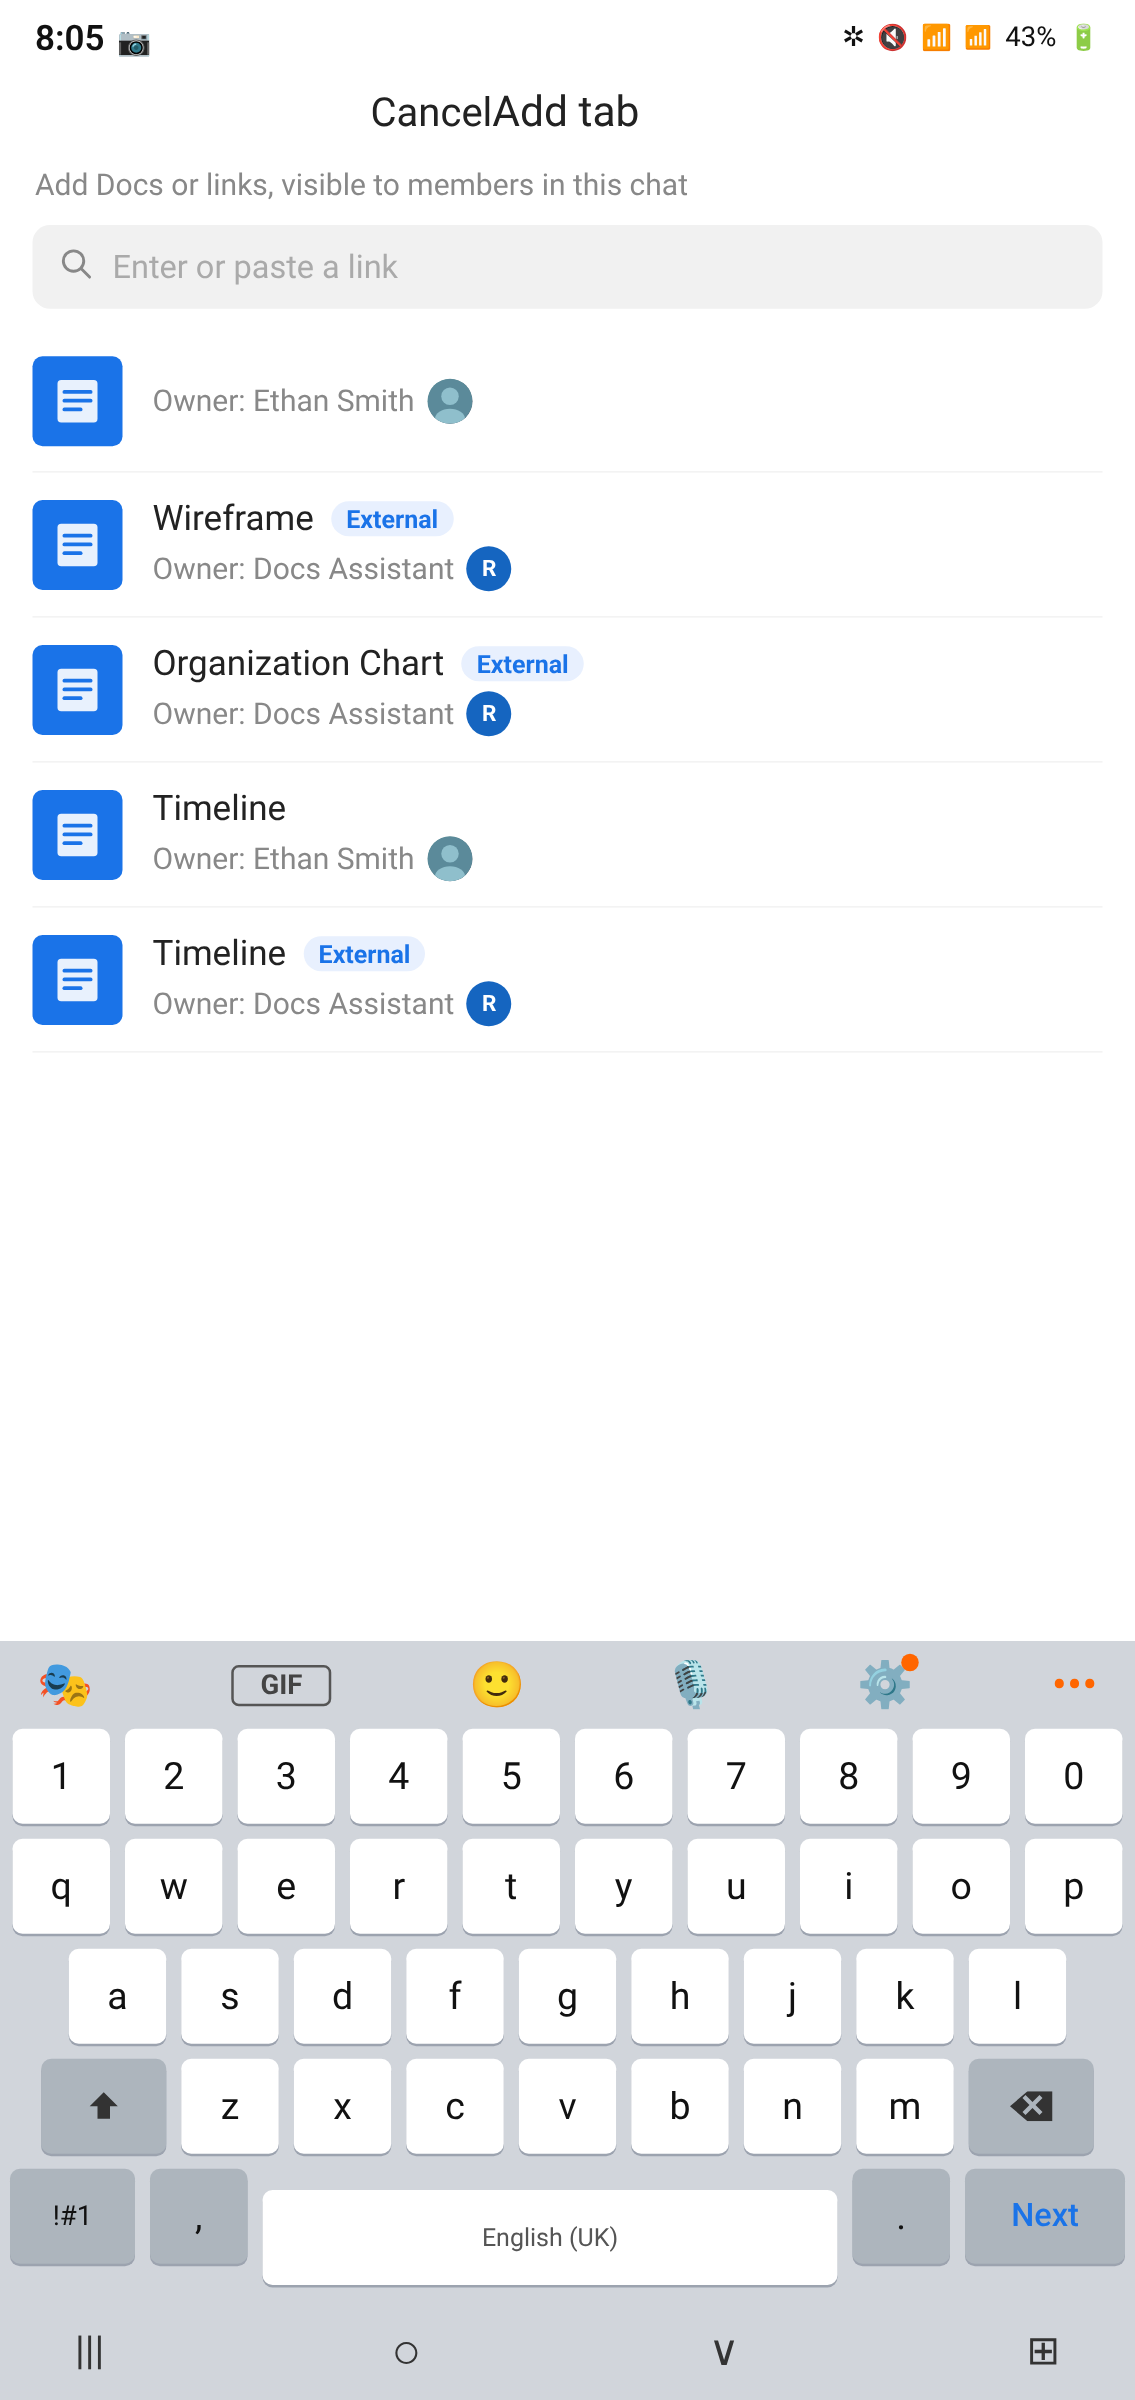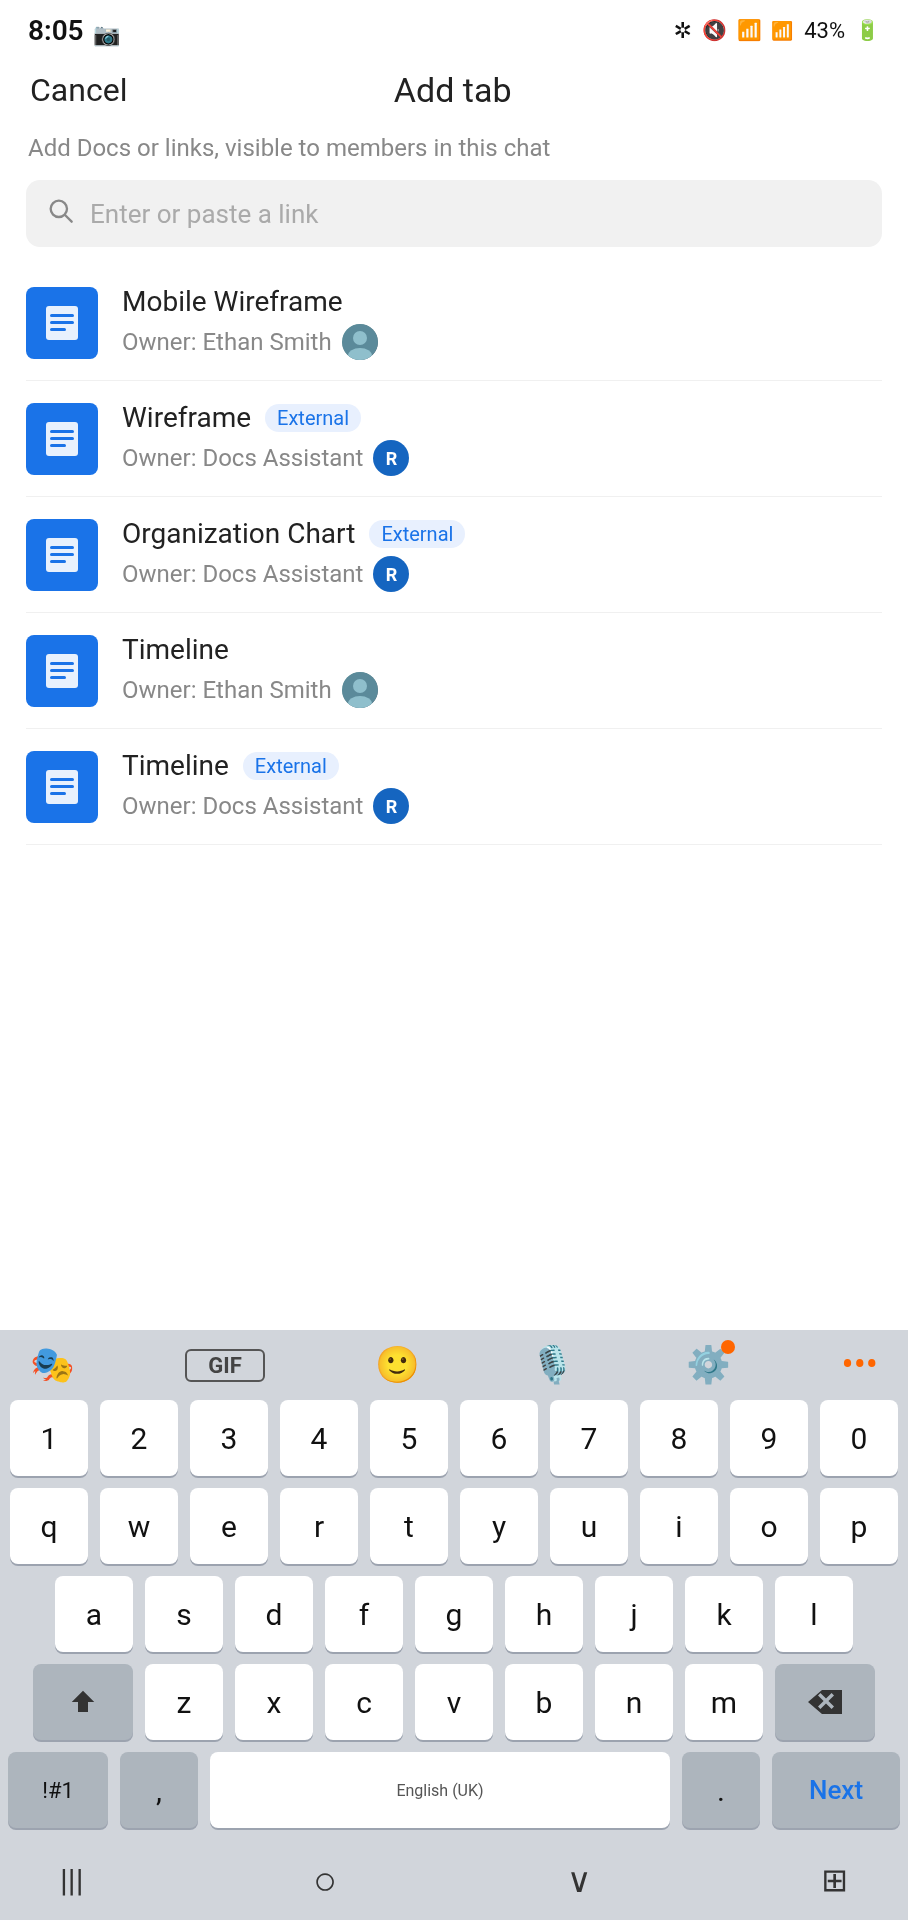--- a/index.html
+++ b/index.html
@@ -30,21 +30,21 @@
       display: flex;
       align-items: center;
       gap: 10px;
       font-size: 22px;
       color: #111;
     }
 
     
     .header {
       display: flex;
-      justify-content: space-between;
+      justify-content: center;
       align-items: center;
       padding: 14px 30px 14px 30px;
       background: #ffffff;
     }
     .header-cancel {
       font-size: 32px;
       color: #222;
       font-weight: 400;
       cursor: pointer;
     }
@@ -122,21 +122,21 @@
       font-size: 28px;
       color: #222;
       font-weight: 400;
     }
     .badge-external {
       background: #e8f0fe;
       color: #1a73e8;
       font-size: 20px;
       padding: 2px 12px;
       border-radius: 20px;
-      font-weight: 400;
+      font-weight: 700;
     }
     .doc-owner-row {
       display: flex;
       align-items: center;
       gap: 10px;
     }
     .doc-owner {
       font-size: 24px;
       color: #888;
     }
@@ -238,22 +238,23 @@
     .key.letter-mid {
       width: 78px;
     }
     .key.special {
       background: #adb5bd;
       color: #111;
       font-size: 24px;
     }
     .key.space {
       flex: 1;
-      font-size: 16px;
+      font-size: 20px;
       color: #555;
+      margin-top: 17px;
     }
     .key.next-key {
       background: #adb5bd;
       color: #1a73e8;
       font-size: 26px;
       font-weight: 500;
       width: 128px;
     }
     .key.backspace {
       background: #adb5bd;
@@ -335,23 +336,20 @@
   <div class="doc-item">
     <div class="doc-icon">
       <svg viewBox="0 0 44 44" fill="white" xmlns="http://www.w3.org/2000/svg">
         <rect x="6" y="5" width="32" height="34" rx="3" fill="white" opacity="0.9"></rect>
         <rect x="10" y="13" width="24" height="3" rx="1.5" fill="#1a73e8"></rect>
         <rect x="10" y="20" width="24" height="3" rx="1.5" fill="#1a73e8"></rect>
         <rect x="10" y="27" width="16" height="3" rx="1.5" fill="#1a73e8"></rect>
       </svg>
     </div>
     <div class="doc-info">
-      <div class="doc-name-row">
-        <span class="doc-name">Mobile Wireframe</span>
-      </div>
       <div class="doc-owner-row">
         <span class="doc-owner">Owner: Ethan Smith</span>
         <div class="avatar-photo">
           <svg width="36" height="36" viewBox="0 0 36 36">
               <circle cx="18" cy="18" r="18" fill="#5b8a9a"></circle>
               <circle cx="18" cy="14" r="7" fill="#8fbfcc"></circle>
               <ellipse cx="18" cy="32" rx="12" ry="8" fill="#8fbfcc"></ellipse>
             </svg>
         </div>
       </div>

